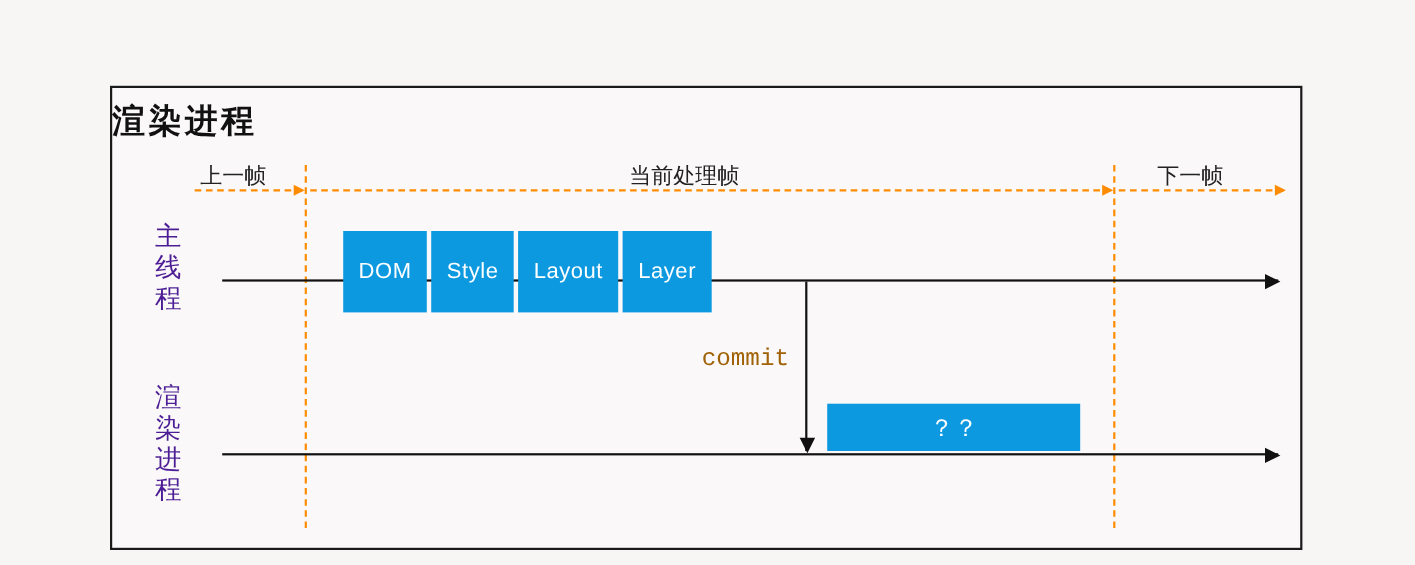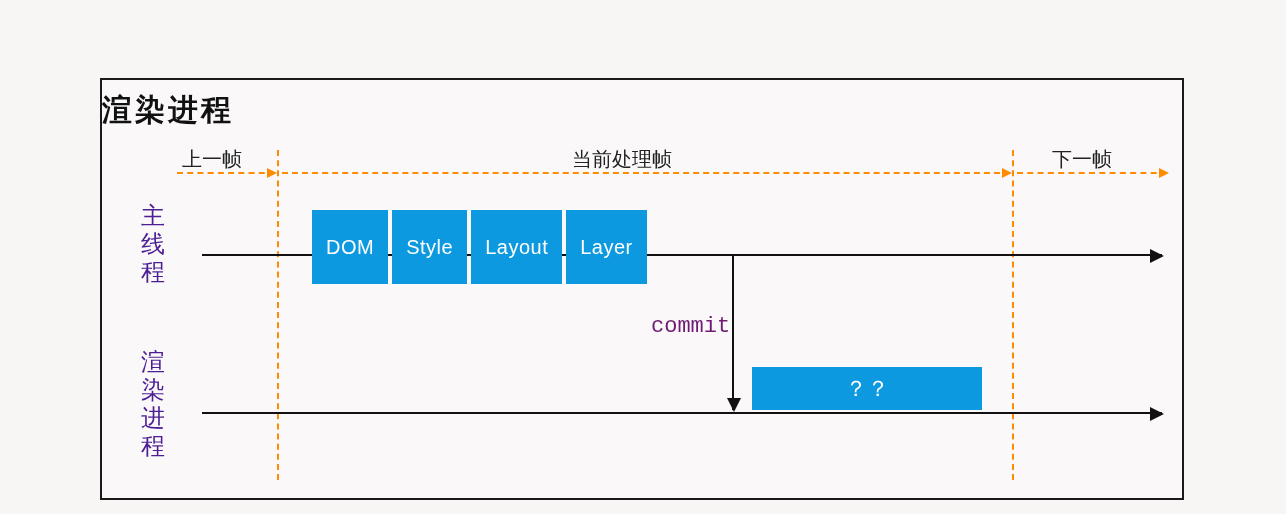--- a/index.html
+++ b/index.html
@@ -165,23 +165,22 @@
     width: 0; height: 0;
     border-top: 14px solid #111;
     border-left: 7px solid transparent;
     border-right: 7px solid transparent;
   }
   .commit-label {
     position: absolute;
     left: 536px;
     top: 234px;
     font-size: 22px;
-    color: #701a75;
+    color: #a16207;
     font-family: "Comic Sans MS", "Courier New", monospace;
-    margin-left: 13px;
   }
 </style>
 </head>
 <body>
 
 <div class="canvas">
   <div class="frame">
 
     <div class="title">渲染进程</div>
 

